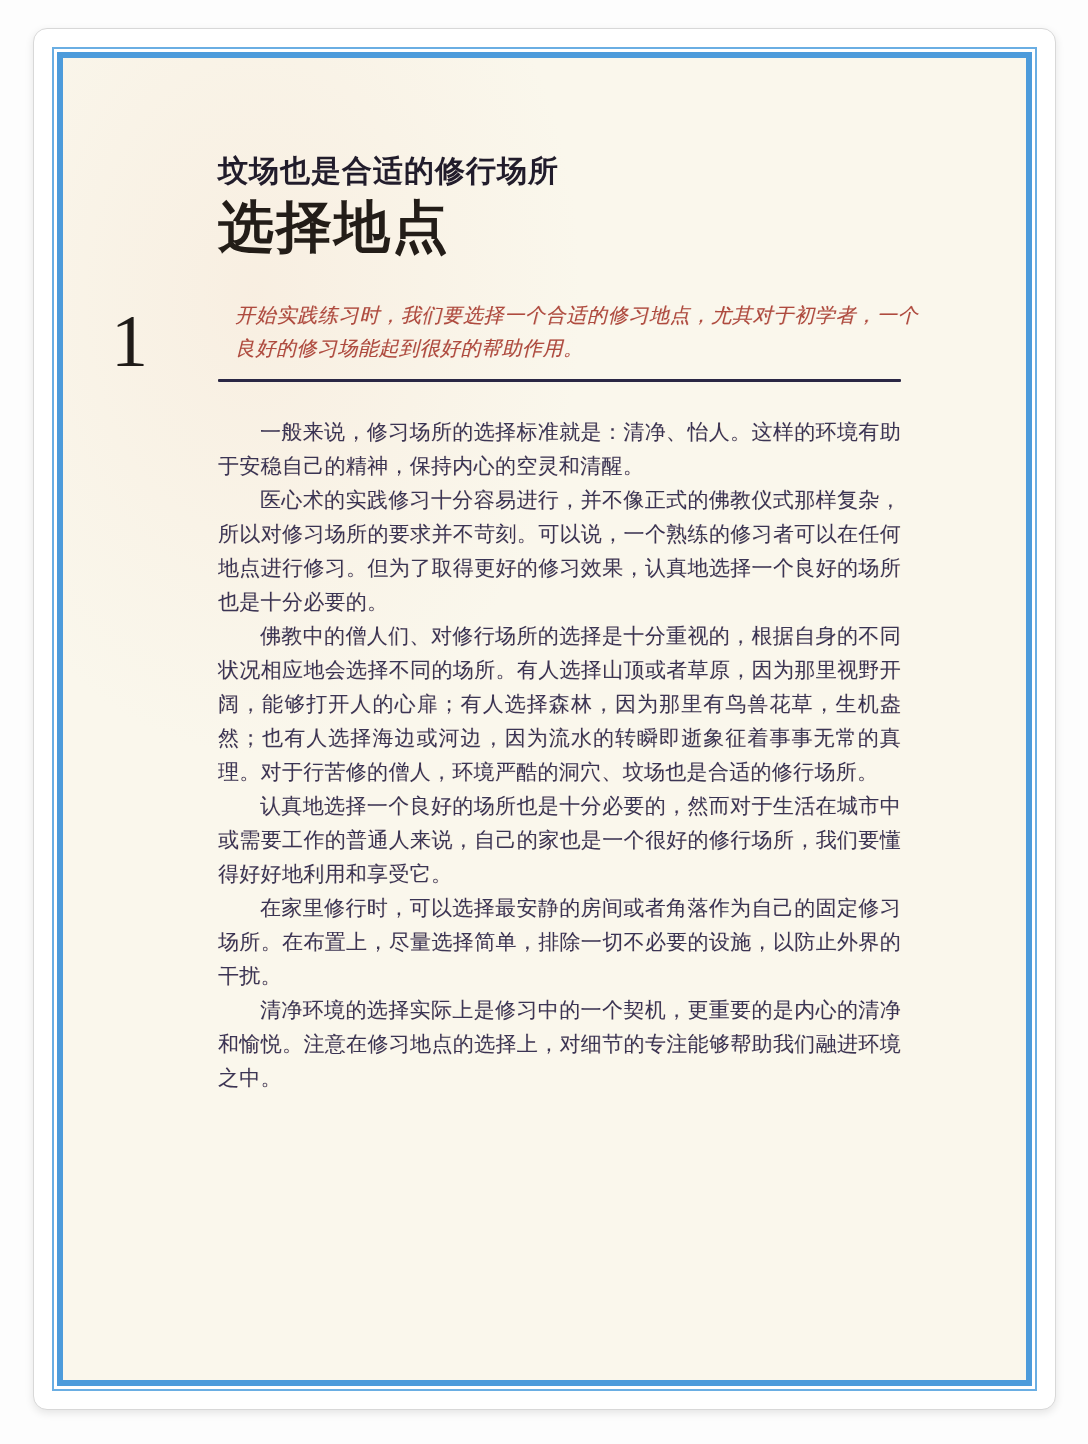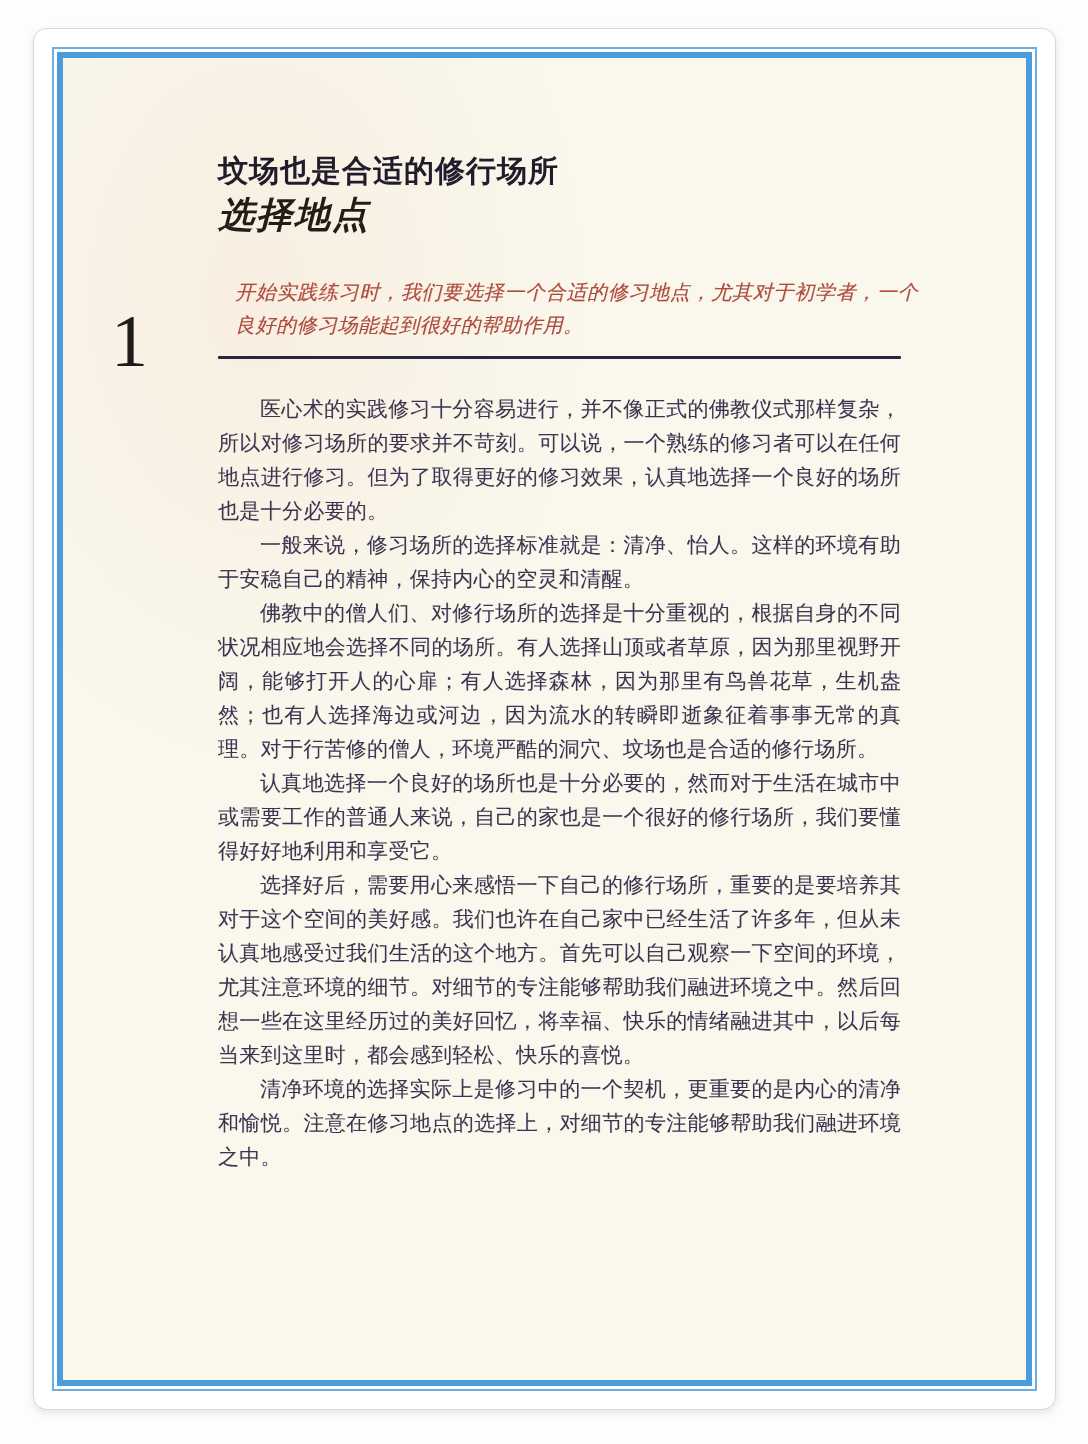--- a/index.html
+++ b/index.html
@@ -61,25 +61,24 @@
     font-weight: 700;
     font-size: 30px;
     letter-spacing: 1px;
     line-height: 1.1;
     color: #211c2b;
   }
   .title {
     margin: 8px 0 0 0;
     font-family: "Liberation Serif", serif;
     font-weight: 700;
-    font-size: 36px;
+    font-size: 56px;
     letter-spacing: 2px;
     line-height: 1.15;
     color: #231d18;
-    font-style: italic;
   }
   .intro {
     margin: 40px 0 0 17px;
     width: 683px;
     font-family: "Liberation Serif", serif;
     font-style: italic;
     font-size: 20px;
     line-height: 33px;
     letter-spacing: 0.5px;
     color: #ae4a3e;
@@ -120,25 +119,25 @@
 
           <h2 class="subtitle">坟场也是合适的修行场所</h2>
 
           <h1 class="title">选择地点</h1>
 
           <p class="intro">开始实践练习时，我们要选择一个合适的修习地点，尤其对于初学者，一个良好的修习场能起到很好的帮助作用。</p>
 
           <div class="rule"></div>
 
           <div class="body-text">
+            <p>一般来说，修习场所的选择标准就是：清净、怡人。这样的环境有助于安稳自己的精神，保持内心的空灵和清醒。</p>
             <p>医心术的实践修习十分容易进行，并不像正式的佛教仪式那样复杂，所以对修习场所的要求并不苛刻。可以说，一个熟练的修习者可以在任何地点进行修习。但为了取得更好的修习效果，认真地选择一个良好的场所也是十分必要的。</p>
-            <p>一般来说，修习场所的选择标准就是：清净、怡人。这样的环境有助于安稳自己的精神，保持内心的空灵和清醒。</p>
             <p>佛教中的僧人们、对修行场所的选择是十分重视的，根据自身的不同状况相应地会选择不同的场所。有人选择山顶或者草原，因为那里视野开阔，能够打开人的心扉；有人选择森林，因为那里有鸟兽花草，生机盎然；也有人选择海边或河边，因为流水的转瞬即逝象征着事事无常的真理。对于行苦修的僧人，环境严酷的洞穴、坟场也是合适的修行场所。</p>
             <p>认真地选择一个良好的场所也是十分必要的，然而对于生活在城市中或需要工作的普通人来说，自己的家也是一个很好的修行场所，我们要懂得好好地利用和享受它。</p>
-            <p>选择好后，需要用心来感悟一下自己的修行场所，重要的是要培养其对于这个空间的美好感。我们也许在自己家中已经生活了许多年，但从未认真地感受过我们生活的这个地方。首先可以自己观察一下空间的环境，尤其注意环境的细节。对细节的专注能够帮助我们融进环境之中。然后回想一些在这里经历过的美好回忆，将幸福、快乐的情绪融进其中，以后每当来到这里时，都会感到轻松、快乐的喜悦。</p>
+            <p>在家里修行时，可以选择最安静的房间或者角落作为自己的固定修习场所。在布置上，尽量选择简单，排除一切不必要的设施，以防止外界的干扰。</p>
             <p>清净环境的选择实际上是修习中的一个契机，更重要的是内心的清净和愉悦。注意在修习地点的选择上，对细节的专注能够帮助我们融进环境之中。</p>
           </div>
 
         </div>
       </div>
     </div>
   </div>
 </div>
 
 </body></html>

